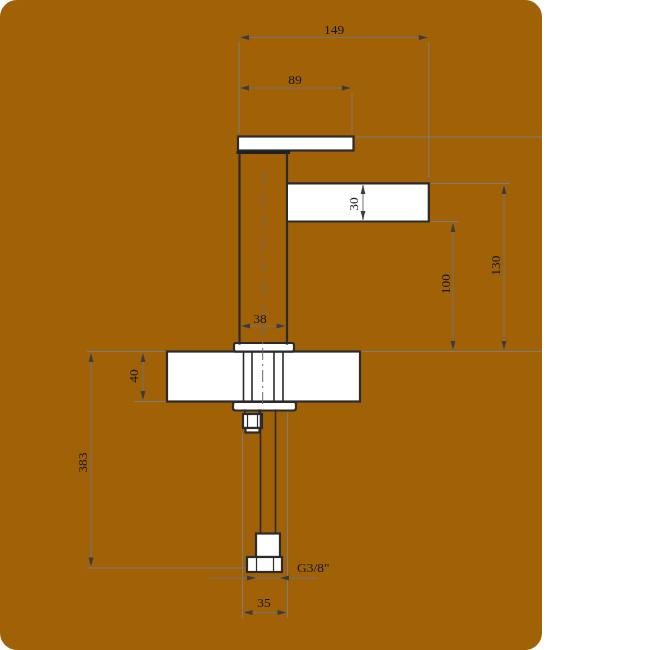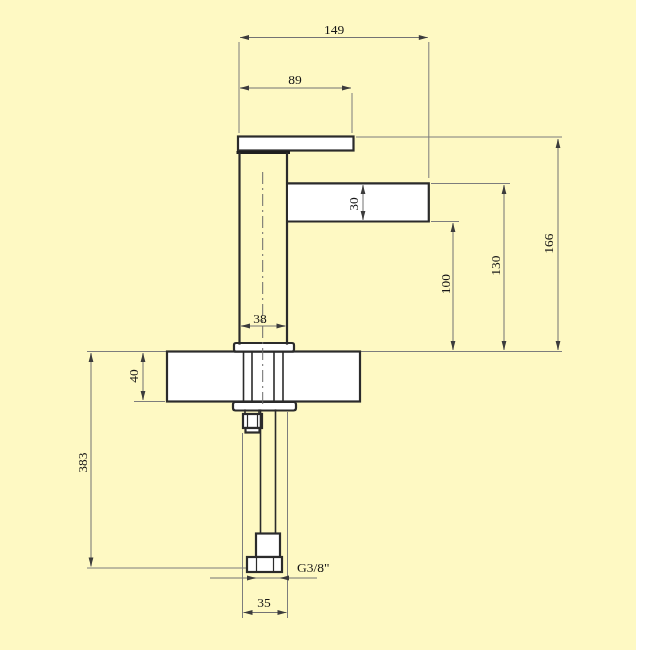--- a/index.html
+++ b/index.html
@@ -1,18 +1,19 @@
 <!DOCTYPE html>
 <html><head>
 <meta charset="utf-8">
 <style>
   html,body{margin:0;padding:0;background:#ffffff;}
   .stage{
-    position:relative;width:636px;height:650px;background:#fef9c3;overflow:hidden;
+    position:relative;width:542px;height:650px;background:#a16207;overflow:hidden;
     font-family:"Liberation Serif","DejaVu Serif",serif;
+    border-radius:17px;
   }
   svg{display:block;}
   
   .obj{stroke:#2b2b2b;stroke-width:2.2;fill:none;stroke-linecap:square;}
   .objf{stroke:#2b2b2b;stroke-width:2.2;fill:#ffffff;stroke-linecap:square;}
   .obj-heavy{stroke:#1f1f1f;stroke-width:3;fill:none;stroke-linecap:square;}
   .obj-med{stroke:#2b2b2b;stroke-width:1.6;fill:none;stroke-linecap:square;}
   .obj-thin{stroke:#2b2b2b;stroke-width:1.2;fill:none;}
   
   .dim{stroke:#737373;stroke-width:1;fill:none;}

